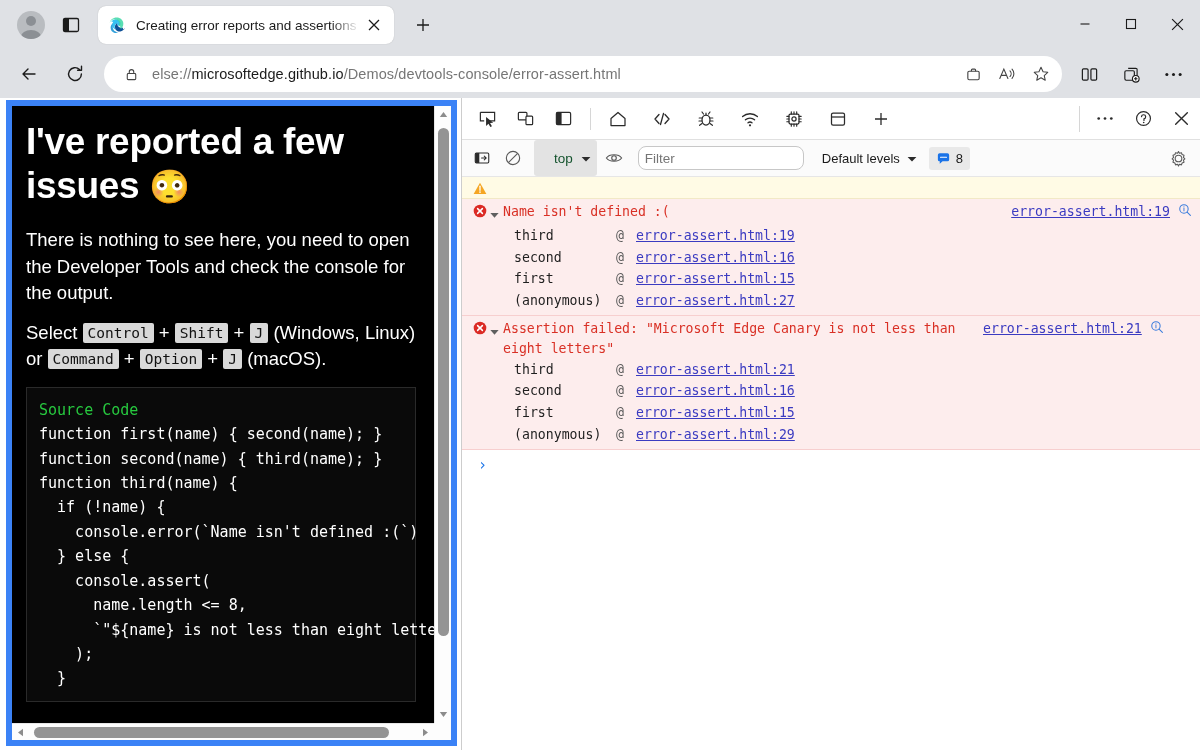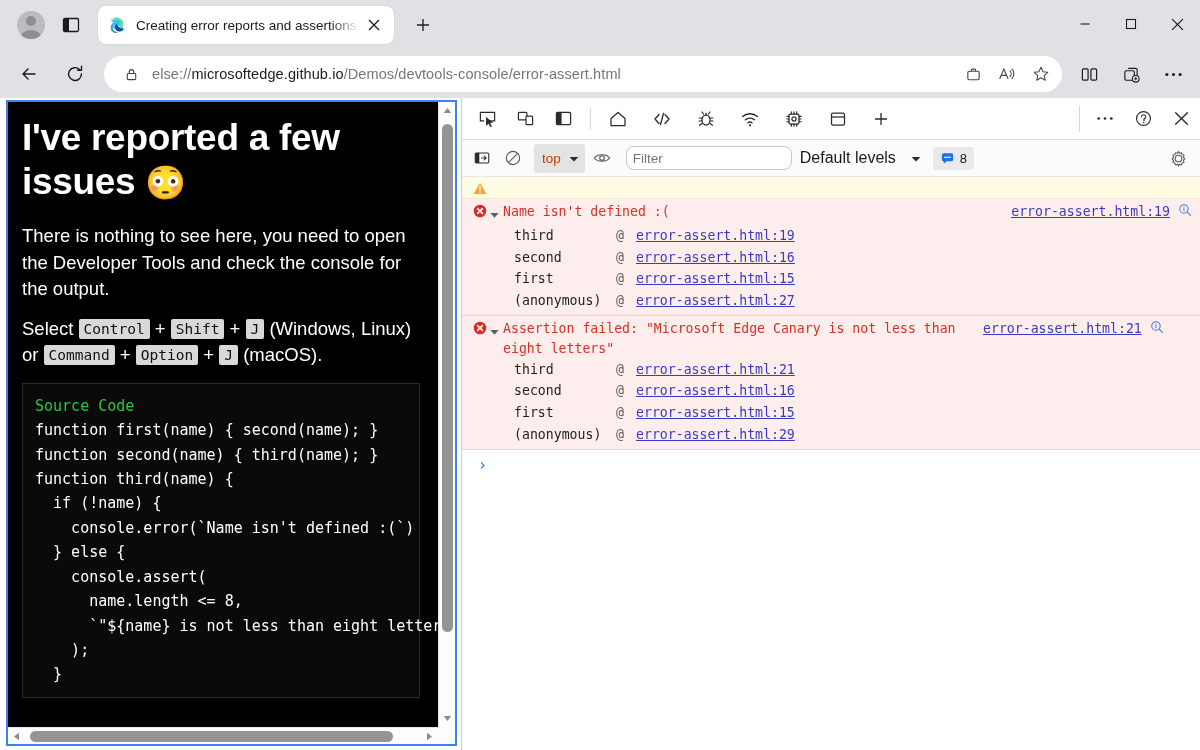--- a/index.html
+++ b/index.html
@@ -52,21 +52,21 @@
   .omni-url { flex: 1; font-size: 14.5px; color: #1b1b1b; padding-left: 8px; white-space: nowrap; overflow: hidden; letter-spacing: .1px; }
   .omni-url .dim { color: #767676; }
   .omni-btn { width: 30px; height: 30px; display: flex; align-items: center; justify-content: center; border-radius: 4px; flex: 0 0 30px; margin-left: 4px;}
   .tail-btn { width: 36px; height: 36px; display: flex; align-items: center; justify-content: center; margin: 0 3px; border-radius: 4px; }
 
   
   .content { position: absolute; top: 98px; left: 0; width: 1200px; height: 652px; display: flex; background: #ffffff; }
 
   
   .page-pane { width: 461px; position: relative; background: #ffffff; padding: 2px 4px 4px 6px; }
-  .page-frame { width: 100%; height: 100%; position: relative; background: #404040; overflow: hidden; border: 2px solid #3b82f6; }
+  .page-frame { width: 100%; height: 100%; position: relative; background: #404040; overflow: hidden; border: 6px solid #3b82f6; }
   .page-body { position: absolute; inset: 0 17px 17px 0; background: #000000; color: #ffffff; padding: 14px 18px 0 14px; overflow: hidden; }
   .page-h1 { font-size: 37px; font-weight: bold; line-height: 1.18; letter-spacing: -0.3px; margin-bottom: 20px; }
   .page-h1 .emoji { font-size: 33px; }
   .page-p { font-size: 18.5px; line-height: 1.42; margin-bottom: 14px; }
   .kbd {
     display: inline-block; background: #d9d9d9; color: #111; border-radius: 2px;
     font-family: "DejaVu Sans Mono", monospace; font-size: 14.5px; padding: 1px 5px; line-height: 1.25;
     vertical-align: 1.5px;
   }
   .codeblock {
@@ -98,28 +98,28 @@
   .dt-tab.active::after { content: ""; position: absolute; left: 4px; right: 4px; bottom: 0; height: 3px; background: #0a6ed1; border-radius: 2px 2px 0 0; }
   .dt-tab .tab-ico { margin-right: 6px; display: flex; align-items: center; position: relative; }
   .dt-tab-label { white-space: nowrap; }
   .err-badge-dot { position: absolute; right: -4px; bottom: -3px; width: 11px; height: 11px; border-radius: 50%; background: #e53935; display: flex; align-items: center; justify-content: center; }
   .dt-tabbar-right { margin-left: auto; display: flex; align-items: center; border-left: 1px solid #d6d6d6; padding-left: 6px; height: 26px; }
 
   .dt-toolbar { height: 37px; display: flex; align-items: center; padding: 0 8px 0 6px; border-bottom: 1px solid #e6e6e6; background: #fbfbfb; }
   .tb-btn { width: 28px; height: 26px; display: flex; align-items: center; justify-content: center; border-radius: 3px; margin-right: 3px; }
   .ctx-select {
     display: flex; align-items: center; background: #e3e3e3; border-radius: 3px;
-    height: 29px; padding: 0 6px 0 8px; font-size: 13.5px; color: #c2410c; margin: 0 4px;
+    height: 36px; padding: 0 6px 0 20px; font-size: 13.5px; color: #14532d; margin: 0 4px;
   }
   .ctx-select .caret { margin-left: 8px; }
   .filter-input {
     height: 24px; width: 166px; background: #fff; border: 1px solid #c7c7c7; border-radius: 8px;
     font-size: 13.5px; color: #757575; padding: 0 6px; margin-left: 6px; display: flex; align-items: center;
   }
-  .levels-select { display: flex; align-items: center; font-size: 16px; color: #1b1b1b; margin-left: 8px; gap: 8px; }
+  .levels-select { display: flex; align-items: center; font-size: 13px; color: #1b1b1b; margin-left: 18px; }
   .levels-select .caret { margin-left: 7px; }
   .msg-badge {
     display: flex; align-items: center; background: #e9e9e9; border-radius: 3px;
     height: 23px; padding: 0 7px; margin-left: 12px; font-size: 13px; color: #1b1b1b;
   }
   .msg-badge .bubble { margin-right: 5px; display: flex; }
   .gear-btn { margin-left: auto; width: 28px; height: 26px; display: flex; align-items: center; justify-content: center; }
 
   
   .console-body { flex: 1; overflow: hidden; font-family: "DejaVu Sans Mono", monospace; font-size: 13.2px; }

